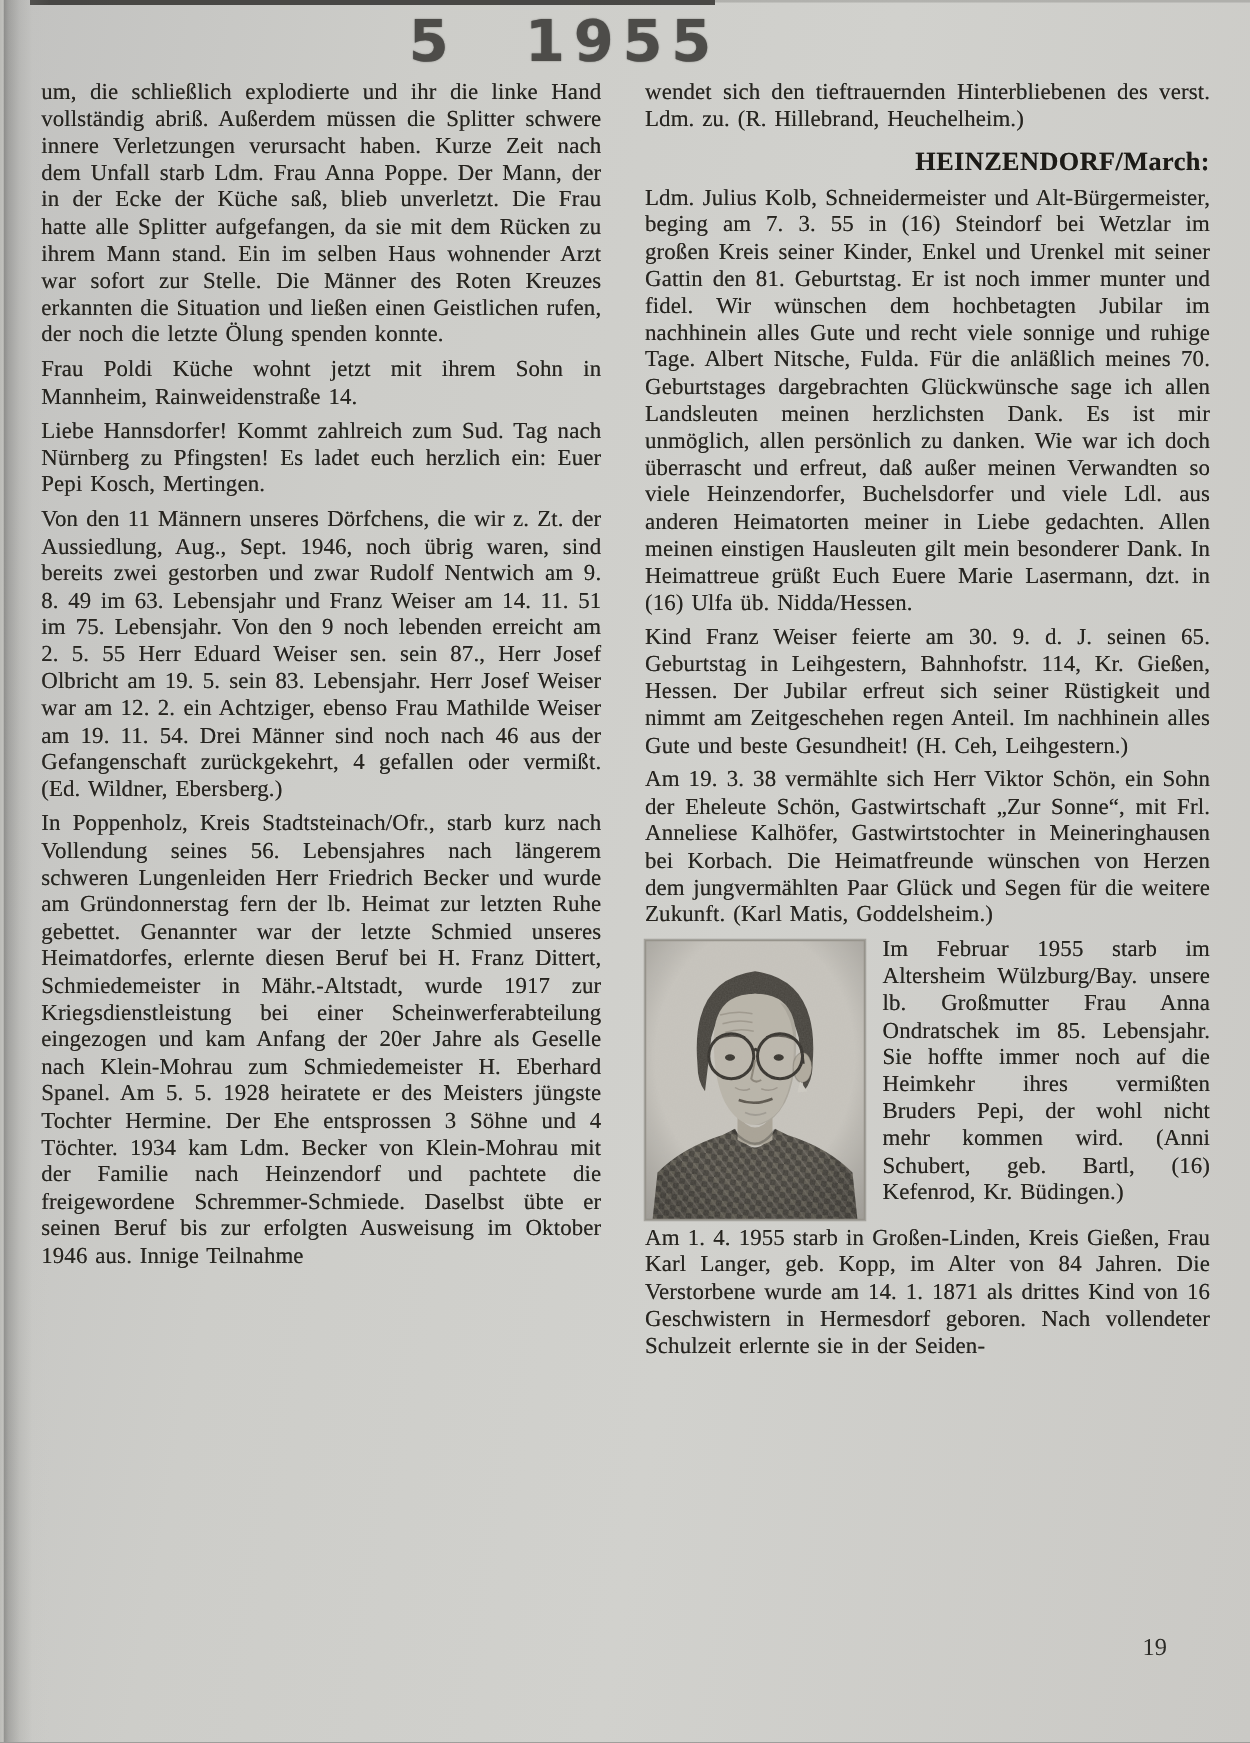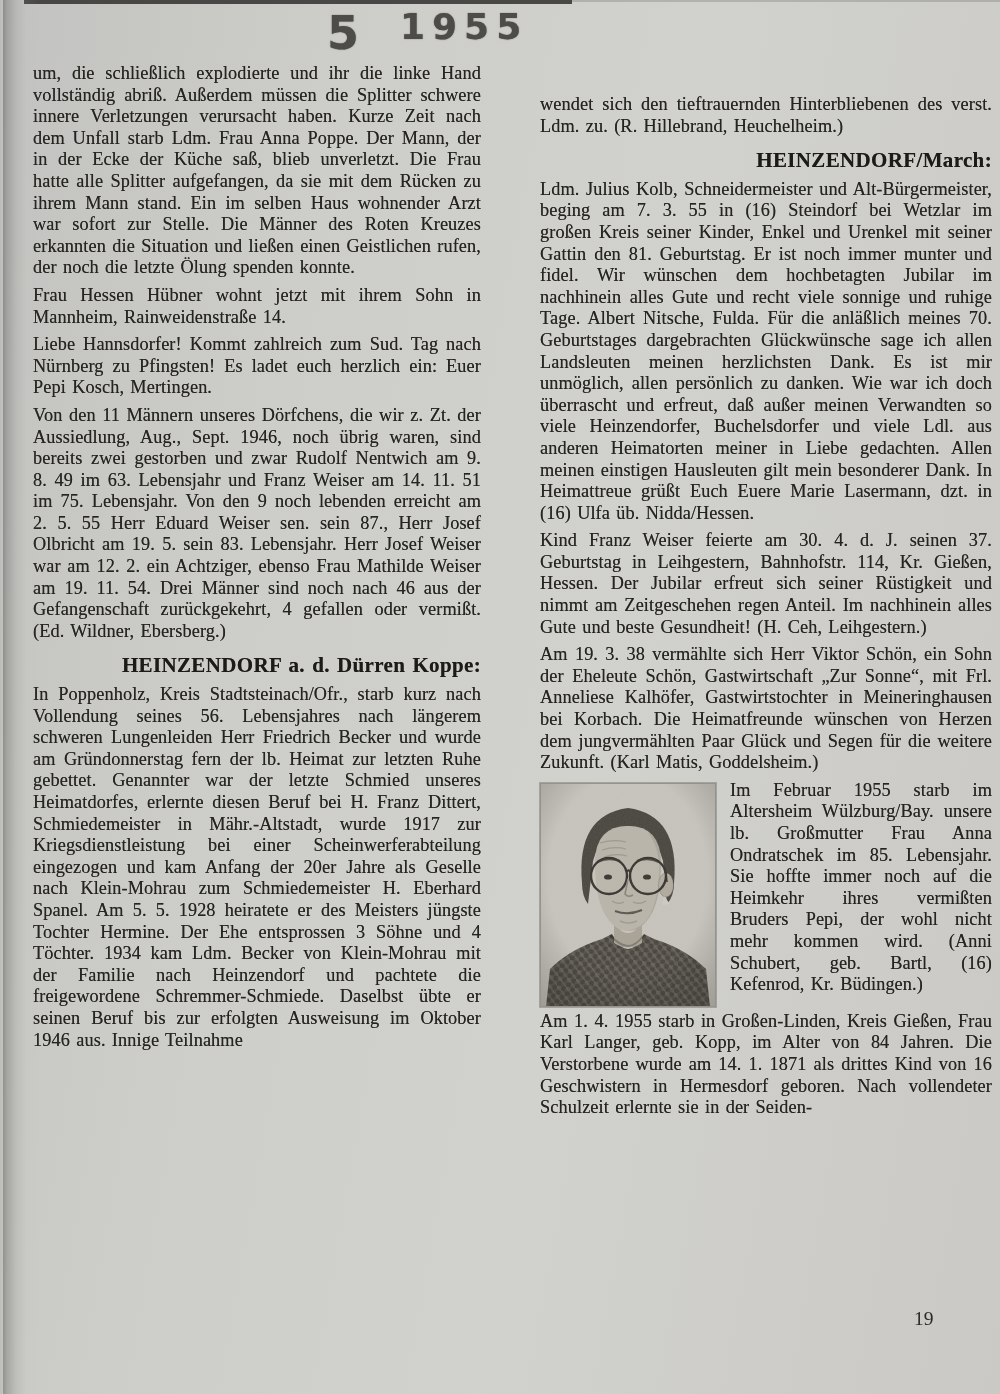--- a/index.html
+++ b/index.html
@@ -14,29 +14,29 @@
     background:linear-gradient(90deg,rgba(50,50,48,.48) 0,rgba(98,98,96,.34) 7px,rgba(140,140,136,.2) 16px,rgba(190,190,186,.08) 26px,rgba(200,200,196,0) 40px);
   }
   .spine-hl{position:absolute;left:0;top:0;width:3px;height:100%;z-index:6;background:rgba(238,238,234,.55);pointer-events:none;}
   .topstrip{position:absolute;top:0;left:24px;width:548px;height:4px;background:#3a3936;opacity:.9;z-index:4;}
   .topstrip-faint{position:absolute;top:0;left:572px;width:428px;height:2px;background:rgba(70,70,66,.22);z-index:4;}
   .stamp{
     position:absolute;font-family:"DejaVu Sans","Liberation Sans",sans-serif;font-weight:bold;
     color:#4d4c49;text-shadow:0 0 1.2px rgba(66,65,62,.75);z-index:3;
   }
   .stamp.issue{left:327px;top:6px;font-size:46px;}
-  .stamp.year{left:400px;top:6px;font-size:36px;letter-spacing:7px;}
+  .stamp.year{left:420px;top:6px;font-size:46px;letter-spacing:7px;}
   .col{
     position:absolute;top:63px;text-align:justify;
     font-size:18.3px;line-height:21.6px;word-spacing:1.6px;letter-spacing:.1px;
     hyphens:auto;-webkit-hyphens:auto;
     text-shadow:0 0 .5px rgba(38,36,31,.65);
   }
   .col.left{left:33px;width:448px;}
-  .col.right{left:540px;width:452px;margin-top:31px;}
+  .col.right{left:516px;width:452px;}
   .col p{margin:0 0 6px 0;}
   .col p.h{font-weight:bold;font-size:21px;margin:13px 0 7px 0;letter-spacing:.35px;text-align:right;color:#1d1b17;}
   .b{font-weight:normal;}
   .photo{
     float:left;width:176px;height:224px;margin:3px 14px 4px 0;
     box-shadow:0 0 0 1px rgba(120,117,110,.5);
   }
   .photo svg{display:block;}
   .clear{clear:left;}
   .pageno{position:absolute;left:914px;top:1308px;font-size:19.5px;color:#2b2a26;z-index:3;text-align:center;}
@@ -49,32 +49,31 @@
   <div class="spine"></div>
   <div class="spine-hl"></div>
   <div class="topstrip"></div>
   <div class="topstrip-faint"></div>
 
   <div class="stamp issue">5</div>
   <div class="stamp year">1955</div>
 
   <div class="col left">
     <p><span>um, die schließlich explodierte und ihr die linke Hand vollständig abriß. Außerdem müssen die Splitter schwere innere Verletzungen verursacht haben. Kurze Zeit nach dem Unfall starb Ldm. Frau Anna Poppe. Der Mann, der in der Ecke der Küche saß, blieb unverletzt. Die Frau hatte alle Splitter aufgefangen, da sie mit dem Rücken zu ihrem Mann stand. Ein im selben Haus wohnender Arzt war sofort zur Stelle. Die Männer des Roten Kreuzes erkannten die Situation und ließen einen Geistlichen rufen, der noch die letzte Ölung spenden konnte.</span></p>
-    <p><span>Frau </span><span class="b">Hessen Hübner</span><span> wohnt jetzt mit ihrem Sohn in Mannheim, Rainweidenstraße 14.</span></p>
+    <p><span>Frau </span><span class="b">Poldi Küche</span><span> wohnt jetzt mit ihrem Sohn in Mannheim, Rainweidenstraße 14.</span></p>
     <p><span class="b">Liebe Hannsdorfer!</span><span> Kommt zahlreich zum Sud. Tag nach Nürnberg zu Pfingsten! Es ladet euch herzlich ein: Euer Pepi Kosch, Mertingen.</span></p>
     <p><span>Von den 11 Männern unseres Dörfchens, die wir z. Zt. der Aussiedlung, Aug., Sept. 1946, noch übrig waren, sind bereits zwei gestorben und zwar </span><span class="b">Rudolf Nentwich</span><span> am 9. 8. 49 im 63. Lebensjahr und </span><span class="b">Franz Weiser</span><span> am 14. 11. 51 im 75. Lebensjahr. Von den 9 noch lebenden erreicht am 2. 5. 55 Herr </span><span class="b">Eduard Weiser</span><span> sen. sein 87., Herr </span><span class="b">Josef Olbricht</span><span> am 19. 5. sein 83. Lebensjahr. Herr </span><span class="b">Josef Weiser</span><span> war am 12. 2. ein Achtziger, ebenso Frau </span><span class="b">Mathilde Weiser</span><span> am 19. 11. 54. Drei Männer sind noch nach 46 aus der Gefangenschaft zurückgekehrt, 4 gefallen oder vermißt. (Ed. Wildner, Ebersberg.)</span></p>
-    <p class="h">HEINZENDORF a. d. Dürren Koppe:</p>
     <p><span>In Poppenholz, Kreis Stadtsteinach/Ofr., starb kurz nach Vollendung seines 56. Lebensjahres nach längerem schweren Lungenleiden Herr </span><span class="b">Friedrich Becker</span><span> und wurde am Gründonnerstag fern der lb. Heimat zur letzten Ruhe gebettet. Genannter war der letzte Schmied unseres Heimatdorfes, erlernte diesen Beruf bei H. Franz Dittert, Schmiedemeister in Mähr.-Altstadt, wurde 1917 zur Kriegsdienstleistung bei einer Scheinwerferabteilung eingezogen und kam Anfang der 20er Jahre als Geselle nach Klein-Mohrau zum Schmiedemeister H. Eberhard Spanel. Am 5. 5. 1928 heiratete er des Meisters jüngste Tochter Hermine. Der Ehe entsprossen 3 Söhne und 4 Töchter. 1934 kam Ldm. Becker von Klein-Mohrau mit der Familie nach Heinzendorf und pachtete die freigewordene Schremmer-Schmiede. Daselbst übte er seinen Beruf bis zur erfolgten Ausweisung im Oktober 1946 aus. Innige Teilnahme</span></p>
   </div>
 
   <div class="col right">
     <p><span>wendet sich den tieftrauernden Hinterbliebenen des verst. Ldm. zu. (R. Hillebrand, Heuchelheim.)</span></p>
     <p class="h">HEINZENDORF/March:</p>
     <p><span>Ldm. </span><span class="b">Julius Kolb,</span><span> Schneidermeister und Alt-Bürgermeister, beging am 7. 3. 55 in (16) Steindorf bei Wetzlar im großen Kreis seiner Kinder, Enkel und Urenkel mit seiner Gattin den 81. Geburtstag. Er ist noch immer munter und fidel. Wir wünschen dem hochbetagten Jubilar im nachhinein alles Gute und recht viele sonnige und ruhige Tage. Albert Nitsche, Fulda. Für die anläßlich meines 70. Geburtstages dargebrachten Glückwünsche sage ich allen Landsleuten meinen herzlichsten Dank. Es ist mir unmöglich, allen persönlich zu danken. Wie war ich doch überrascht und erfreut, daß außer meinen Verwandten so viele Heinzendorfer, Buchelsdorfer und viele Ldl. aus anderen Heimatorten meiner in Liebe gedachten. Allen meinen einstigen Hausleuten gilt mein besonderer Dank. In Heimattreue grüßt Euch Euere Marie Lasermann, dzt. in (16) Ulfa üb. Nidda/Hessen.</span></p>
-    <p><span>Kind </span><span class="b">Franz Weiser</span><span> feierte am 30. 4. d. J. seinen 37. Geburtstag in Leihgestern, Bahnhofstr. 114, Kr. Gießen, Hessen. Der Jubilar erfreut sich seiner Rüstigkeit und nimmt am Zeitgeschehen regen Anteil. Im nachhinein alles Gute und beste Gesundheit! (H. Ceh, Leihgestern.)</span></p>
+    <p><span>Kind </span><span class="b">Franz Weiser</span><span> feierte am 30. 9. d. J. seinen 65. Geburtstag in Leihgestern, Bahnhofstr. 114, Kr. Gießen, Hessen. Der Jubilar erfreut sich seiner Rüstigkeit und nimmt am Zeitgeschehen regen Anteil. Im nachhinein alles Gute und beste Gesundheit! (H. Ceh, Leihgestern.)</span></p>
     <p><span>Am 19. 3. 38 vermählte sich Herr </span><span class="b">Viktor Schön,</span><span> ein Sohn der Eheleute Schön, Gastwirtschaft „Zur Sonne“, mit Frl. Anneliese Kalhöfer, Gastwirtstochter in Meineringhausen bei Korbach. Die Heimatfreunde wünschen von Herzen dem jungvermählten Paar Glück und Segen für die weitere Zukunft. (Karl Matis, Goddelsheim.)</span></p>
     <p>
       <span class="photo">
         <svg viewBox="0 0 176 224" width="176" height="224" xmlns="http://www.w3.org/2000/svg">
           <defs>
             <pattern id="chk" width="9" height="9" patternUnits="userSpaceOnUse" patternTransform="rotate(8)">
               <rect width="9" height="9" fill="#44413b"></rect>
               <rect width="4.5" height="4.5" fill="#5e5a50"></rect>
               <rect x="4.5" y="4.5" width="4.5" height="4.5" fill="#56524b"></rect>
               <line x1="0" y1="0" x2="9" y2="9" stroke="#736e64" stroke-width="0.8"></line>

